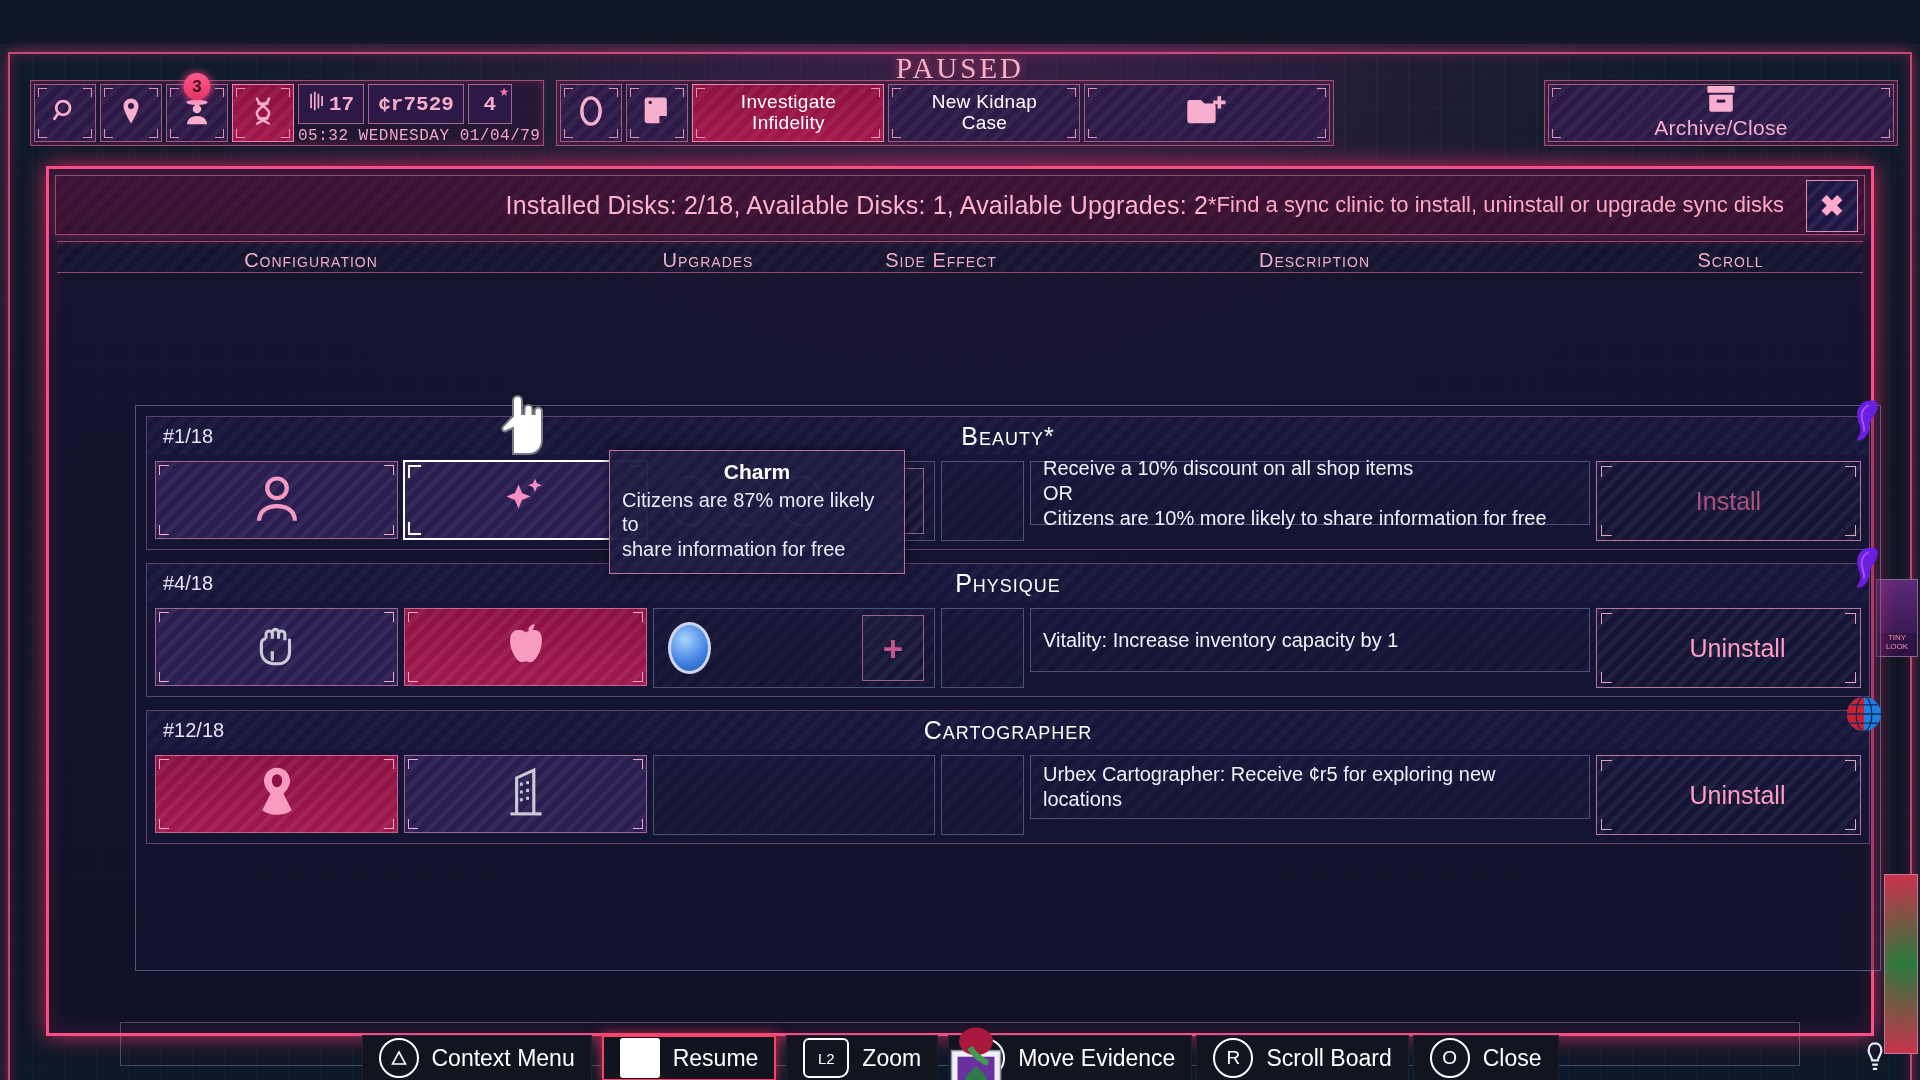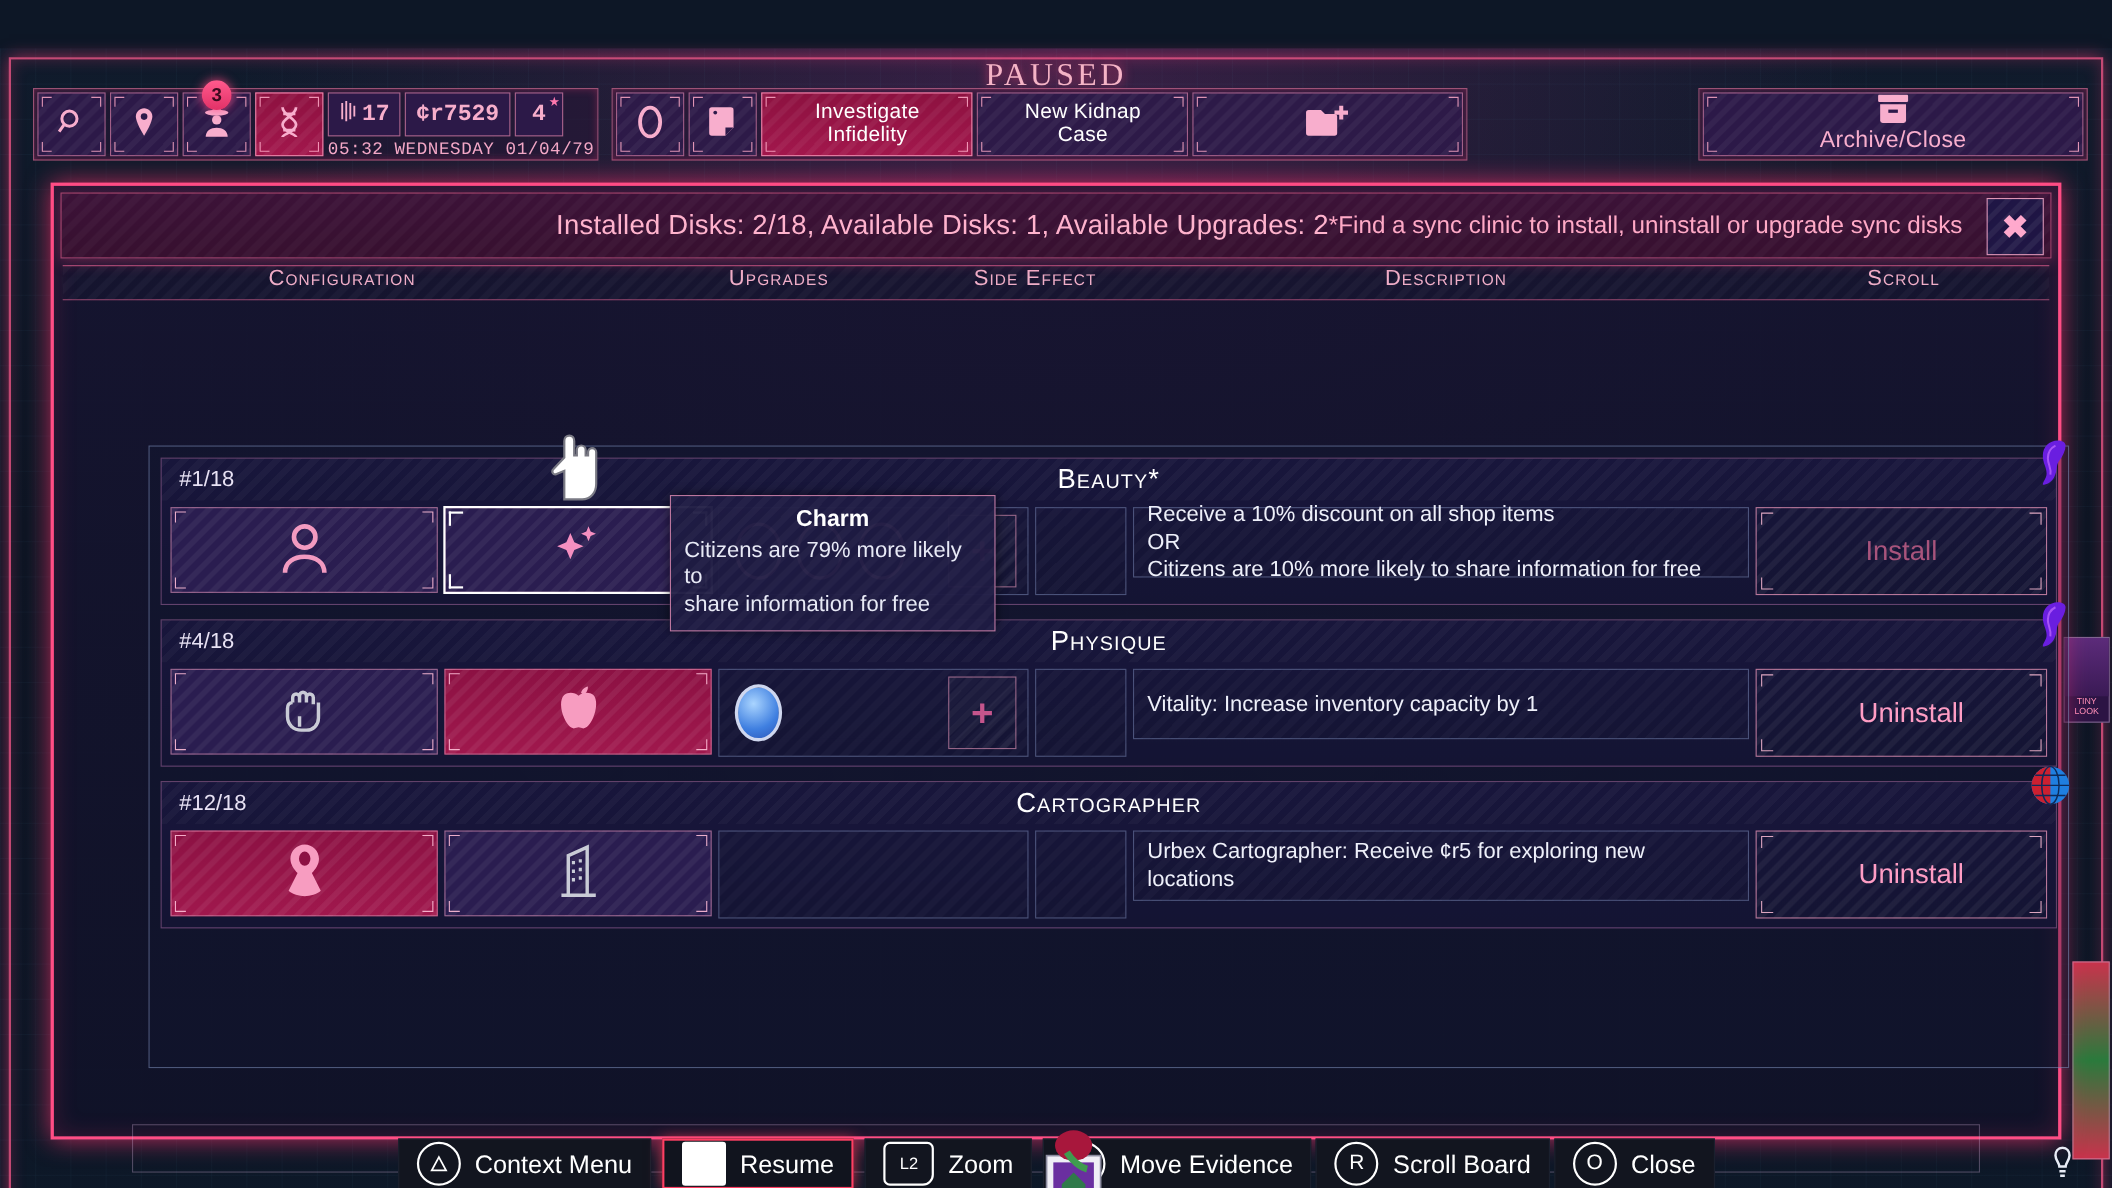--- a/index.html
+++ b/index.html
@@ -92,21 +92,21 @@
   .modal-title { font-size:25px; color:#ffb3cd; letter-spacing:.2px; }
   .modal-note { font-size:22px; color:#ffa9c6; margin-right:66px; }
   .close-x { position:absolute; right:6px; top:4px; width:52px; height:52px;
      border:1px solid rgba(255,170,200,.85);
      background:
         repeating-linear-gradient(135deg, rgba(255,255,255,.06) 0 5px, rgba(0,0,0,0) 5px 11px),
         rgba(30,22,70,.95);
      display:flex; align-items:center; justify-content:center;
      color:#ffa9cd; font-size:29px; font-weight:bold; }
 
-  .colhead { display:flex; margin:0 8px 6px 8px; height:32px; align-items:flex-start;
+  .colhead { display:flex; margin:0 8px 6px 8px; height:32px; align-items:flex-end;
      border-top:1px solid rgba(255,110,160,.55);
      border-bottom:1px solid rgba(255,110,160,.55);
      background:repeating-linear-gradient(135deg, rgba(255,255,255,.03) 0 6px, rgba(0,0,0,0) 6px 12px);
      font-variant:small-caps; font-size:20px; color:#f0aec8; letter-spacing:1px; }
   .colhead span { text-align:center; }
   .ch-conf{ flex:0 0 508px; } .ch-upg{ flex:0 0 286px; }
   .ch-side{ flex:0 0 180px; } .ch-desc{ flex:0 0 567px; } .ch-opt{ flex:1; }
 
   .disk-area { position:absolute; left:86px; top:236px; width:1746px; height:566px;
      border:1px solid rgba(150,170,220,.45); background:rgba(16,22,50,.35); padding:10px; }
@@ -575,21 +575,21 @@
             <span>Uninstall</span>
           </div>
         </div>
       </div>
 
     </div>
   </div>
 
   <div class="tooltip">
     <div class="tt-title">Charm</div>
-    <div class="tt-body" style="white-space:pre-line">Citizens are 79% more likely to
+    <div class="tt-body" style="white-space:pre-line">Citizens are 87% more likely to
 share information for free</div>
   </div>
 
   <div class="cursor">
     <svg width="52" height="66" viewBox="0 0 26 33">
       <path d="M9 31V18l-3.5 1.5c-1.6.7-2.6-1.2-1.4-2.3L9 12V4.4C9 3 10 2 11.3 2s2.2 1 2.2 2.4V11h1.2V8.6c0-1.2.9-2.1 2-2.1s2 .9 2 2.1V11h1.1V9.6c0-1.1.8-1.9 1.8-1.9s1.9.8 1.9 1.9V24c0 4-2.6 7-6.4 7z" fill="#ffffff" stroke="#7a7a84" stroke-width="1"></path>
       </svg>
   </div>
 
   <div class="bl-frame"></div>

